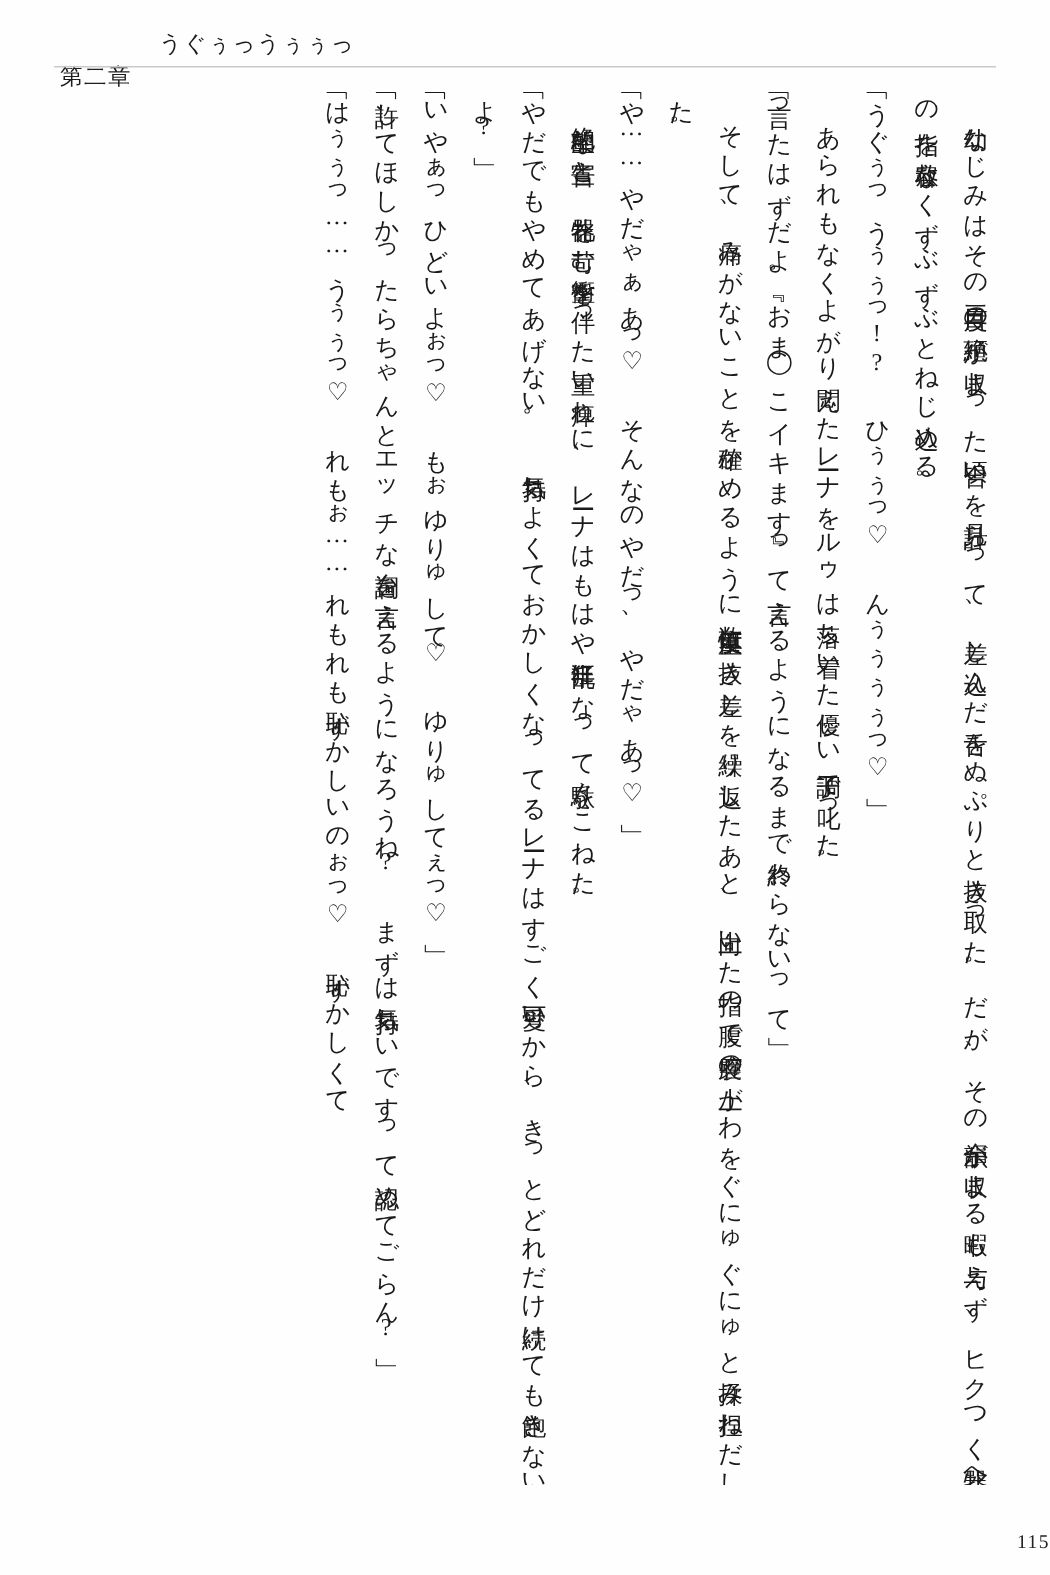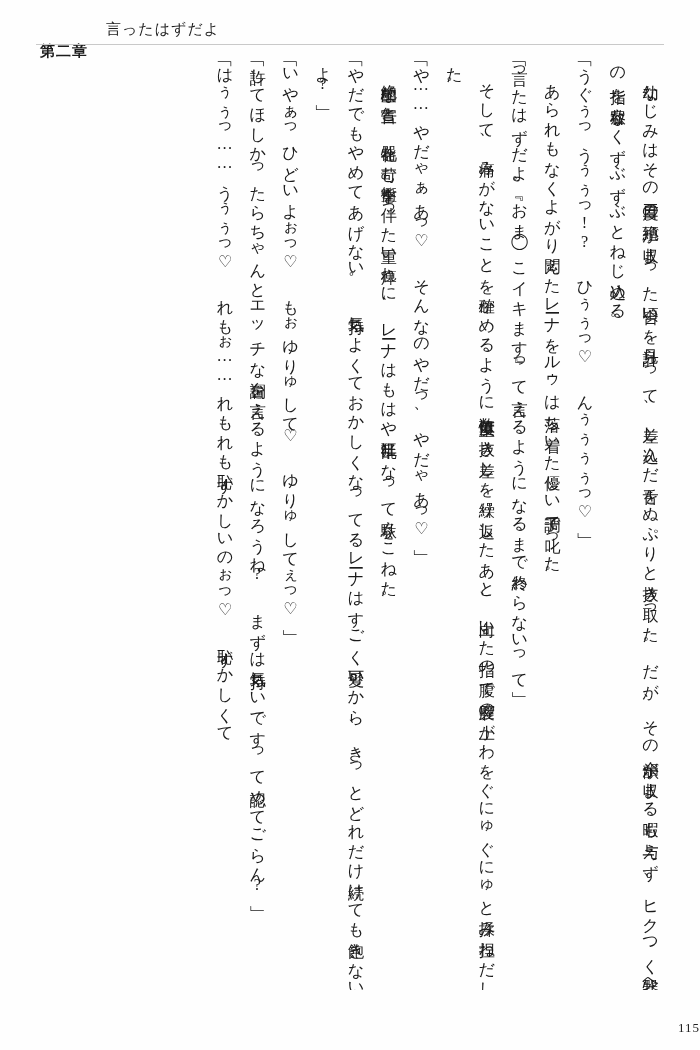--- a/index.html
+++ b/index.html
@@ -30,21 +30,21 @@
     right: 40px;
     height: 30px;
     display: flex;
     align-items: center;
     gap: 18px;
     font-size: 15px;
     letter-spacing: 1px;
     color: #1c1c1c;
   }
   #header .chapter-num {
-    font-weight: bold;
+    font-weight: normal;
     margin-top: 44px;
   }
   #header .chapter-title {
     font-weight: normal;
   }
   #rule {
     position: absolute;
     top: 44px;
     left: 36px;
     right: 36px;
@@ -88,21 +88,21 @@
     letter-spacing: 1px;
   }
 </style>
 </head>
 <body>
 
 <div id="page">
 
   <div id="header">
     <span class="chapter-num">第二章</span>
-    <span class="chapter-title">言ったはずだよ</span>
+    <span class="chapter-title">うぐぅっうぅぅっ</span>
   </div>
 
   <div id="rule"></div>
 
   <div id="body-text">
       <p class="indent">幼なじみはその三度目の絶頂が収まった頃合いを見計らって、差し込んだ舌をぬぷりと抜き取った。だが、その余韻が収まる暇も与えず、ヒクつく牝器へ二本の指を容赦なくずぶずぶとねじ込める。</p>
       <p>「うぐぅっうぅぅっ!?　ひぅぅっ♡　んぅぅぅぅっ♡」</p>
       <p class="indent">あられもなくよがり悶えたレーナをルゥは落ち着いた優しい調子で叱った。</p>
       <p>「言ったはずだよ。『おま◯こイキます』って言えるようになるまで終わらないって」</p>
       <p class="indent">そして、痛みがないことを確かめるように数度慎重に抜き差しを繰り返したあと、上向いた指の腹で膣襞の上がわをぐにゅぐにゅと揉み捏ねだした。</p>

